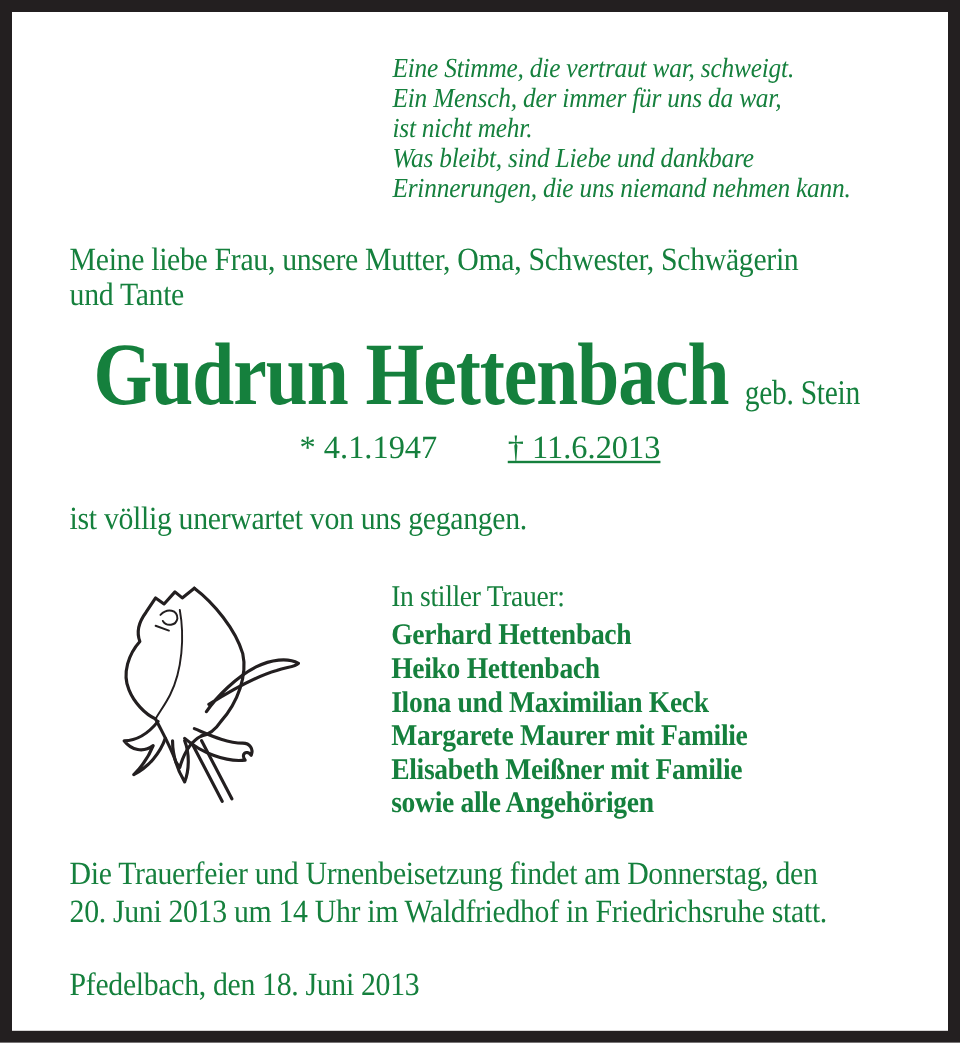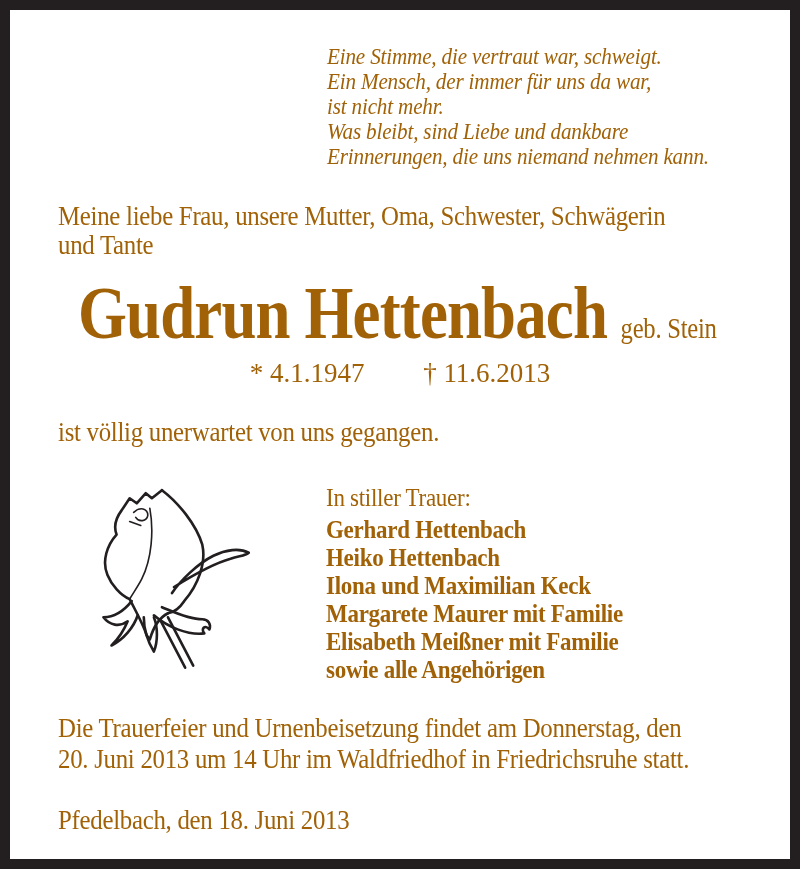--- a/index.html
+++ b/index.html
@@ -5,21 +5,21 @@
   html, body { margin: 0; padding: 0; background: #e8e8e8; }
   .page {
     position: relative;
     width: 800px;
     height: 869px;
     box-sizing: border-box;
     background: #ffffff;
     border: 10px solid #231f20;
     overflow: hidden;
     font-family: "Liberation Serif", "DejaVu Serif", serif;
-    color: #a16207;
+    color: #15803d;
   }
   .abs { position: absolute; }
   .cond { transform: scaleX(0.92); transform-origin: left top; letter-spacing: -0.3px; }
   .pre { white-space: pre-line; }
 
   .poem {
     left: 317px; top: 34px;
     font-style: italic;
     font-size: 23px;
     line-height: 25px;
@@ -44,21 +44,21 @@
     font-weight: bold;
     line-height: 1;
     letter-spacing: -1px;
   }
   .maiden { font-size: 29px; letter-spacing: -0.3px; }
   .dates {
     left: 10px; right: 10px; top: 348px;
     text-align: center;
     font-size: 27px;
   }
-  .dates .death { margin-left: 52px; }
+  .dates .death { margin-left: 52px; text-decoration: underline; }
   .farewell {
     left: 48px; top: 407px;
     font-size: 27px;
   }
   .rose-wrap { left: 76px; top: 458px; width: 164px; height: 232px; }
   .mourning-label {
     left: 316px; top: 474px;
     font-size: 25px;
   }
   .mourners {

